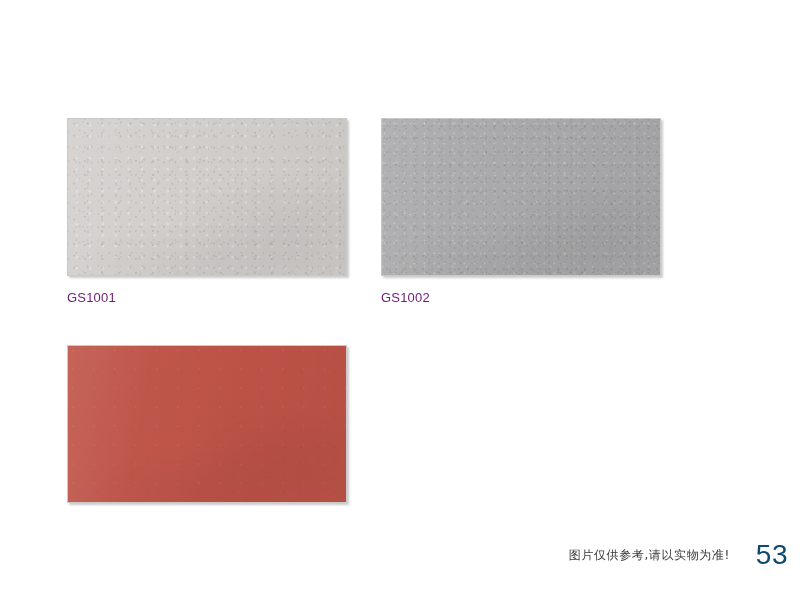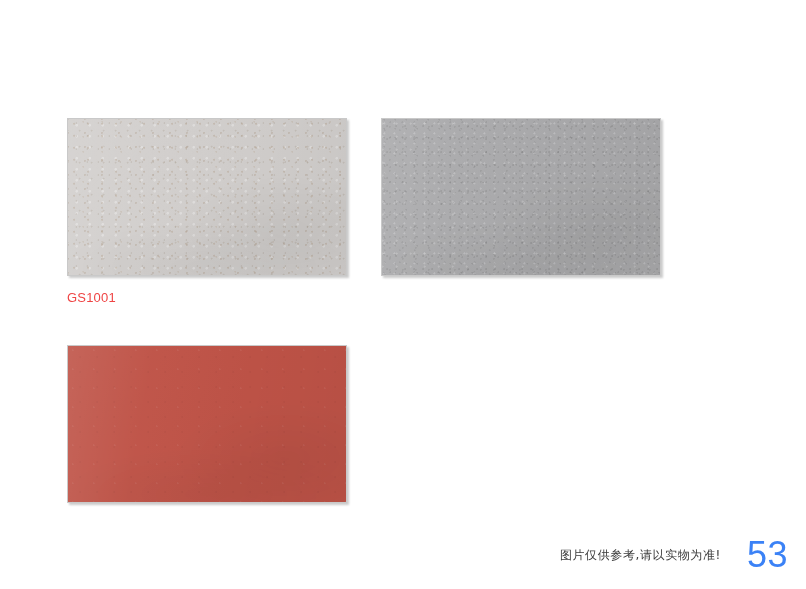--- a/index.html
+++ b/index.html
@@ -122,21 +122,21 @@
       rgba(255,255,255,0.10) 0%,
       rgba(255,255,255,0.02) 28%,
       rgba(0,0,0,0.015) 62%,
       rgba(0,0,0,0.045) 100%);
   }
 
   .swatch-label {
     margin-top: 14px;
     font-size: 13px;
     line-height: 16px;
-    color: #ef4444;
+    color: #701a75;
     letter-spacing: 0.2px;
   }
 
   
   .footer {
     position: absolute;
     left: 0;
     right: 18px;
     bottom: 18px;
     display: flex;
@@ -147,23 +147,23 @@
   }
   .footer-note {
     font-family: "DejaVu Sans", "Liberation Sans", sans-serif;
     font-size: 12px;
     line-height: 16px;
     color: #3b3b3b;
     letter-spacing: 0.6px;
     white-space: nowrap;
   }
   .page-number {
-    font-size: 36px;
+    font-size: 28px;
     line-height: 32px;
-    color: #3b82f6;
+    color: #0c4a6e;
     letter-spacing: 0.5px;
   }
 </style>
 </head>
 <body>
 
 <div class="page">
 
   <div class="swatch-grid">
 
@@ -177,20 +177,21 @@
       <div class="swatch-label">GS1001</div>
     </div>
 
     <div class="swatch-cell">
       <div class="swatch-tile">
         <div class="swatch-base" style="background-color: rgb(170, 170, 172);"></div>
         <div class="swatch-grain g-fine"></div>
         <div class="swatch-mottle"></div>
         <div class="swatch-sheen"></div>
       </div>
+      <div class="swatch-label">GS1002</div>
     </div>
 
 
     <div class="swatch-cell">
       <div class="swatch-tile">
         <div class="swatch-base" style="background-color: rgb(191, 83, 71);"></div>
         <div class="swatch-grain g-smooth"></div>
         <div class="swatch-mottle"></div>
         <div class="swatch-sheen"></div>
       </div>

